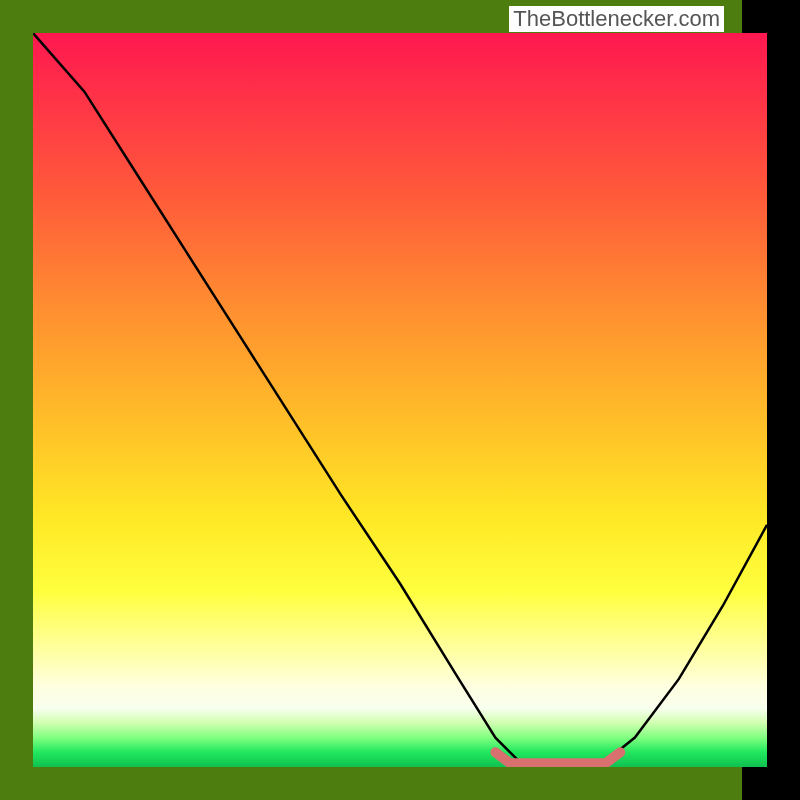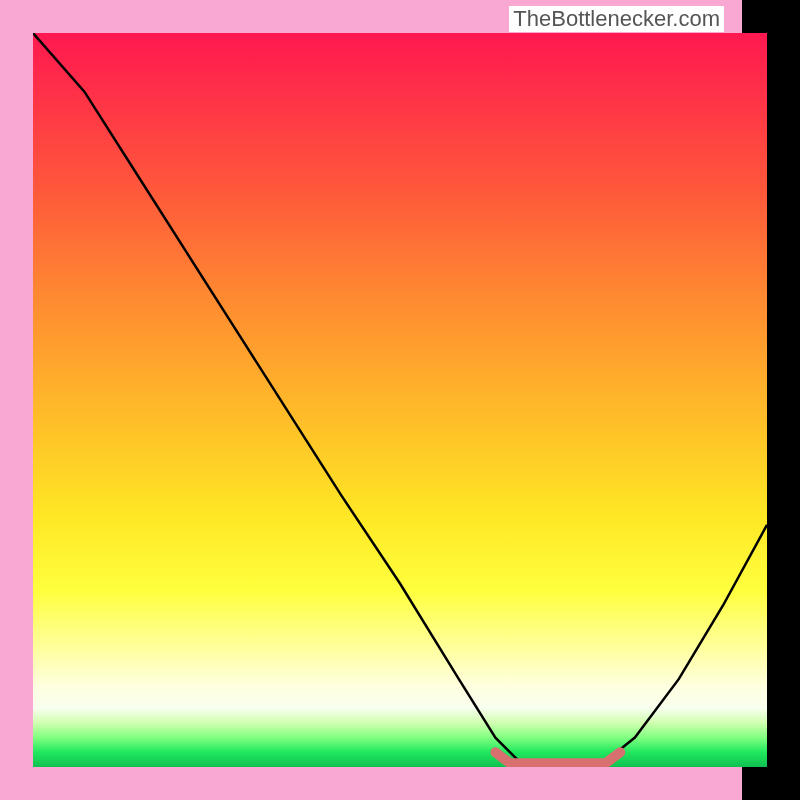--- a/index.html
+++ b/index.html
@@ -8,21 +8,21 @@
     background: #000;
     width: 800px;
     height: 800px;
     overflow: hidden;
     font-family: Arial, sans-serif;
   }
   .container {
     position: relative;
     width: 742px;
     height: 800px;
-    background: #f9a8d4;
+    background: #4d7c0f;
   }
   .watermark {
     position: absolute;
     top: 6px;
     right: 18px;
     color: #555;
     font-size: 22px;
     font-weight: 500;
     z-index: 3;
     background: #fff;

